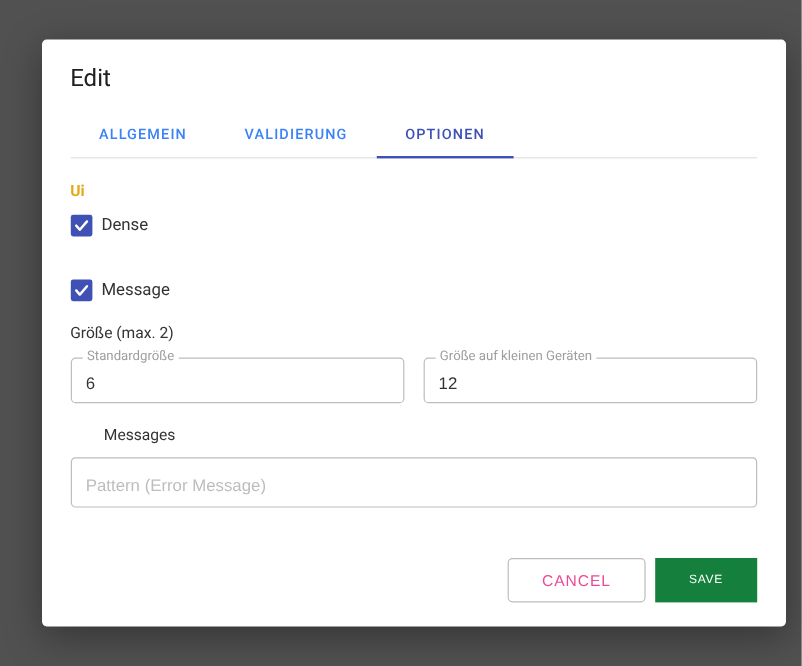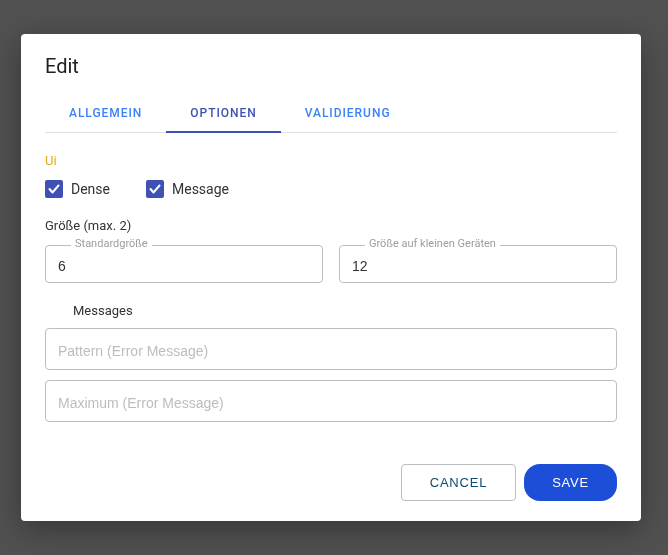--- a/index.html
+++ b/index.html
@@ -15,20 +15,21 @@
     }
 
     .backdrop {
       position: absolute;
       top: 0; left: 0;
       width: 668px;
       height: 555px;
       background: rgba(0,0,0,0.4);
       display: flex;
       align-items: center;
+      justify-content: center;
       padding-left: 21px;
     }
 
     .dialog {
       background: #fff;
       border-radius: 4px;
       width: 620px;
       box-shadow: 0 8px 32px rgba(0,0,0,0.35);
       overflow: hidden;
       position: relative;
@@ -75,28 +76,29 @@
       background: #3f51b5;
     }
 
     .dialog-body {
       padding: 20px 24px;
     }
 
     .section-label {
       font-size: 13px;
       color: #e6a817;
-      font-weight: 400;
+      font-weight: 700;
       margin-bottom: 12px;
     }
 
     .checkbox-row {
       display: flex;
       gap: 36px;
       margin-bottom: 20px;
+      flex-direction: column;
     }
 
     .checkbox-item {
       display: flex;
       align-items: center;
       gap: 8px;
       font-size: 14px;
       color: #333;
       cursor: pointer;
     }
@@ -141,21 +143,21 @@
       padding: 12px 12px 8px 12px;
       font-size: 14px;
       color: #333;
       outline: none;
       background: #fff;
     }
 
     .field-label {
       position: absolute;
       top: -8px;
-      left: 26px;
+      left: 10px;
       background: #fff;
       padding: 0 4px;
       font-size: 11px;
       color: #9e9e9e;
     }
 
     .messages-section {
       margin-top: 4px;
     }
 
@@ -194,54 +196,54 @@
     }
 
     .btn-cancel {
       padding: 10px 28px;
       border: 1px solid #bdbdbd;
       border-radius: 4px;
       background: #fff;
       font-size: 13px;
       font-weight: 500;
       letter-spacing: 0.06em;
-      color: #0c4a6e;
+      color: #ec4899;
       cursor: pointer;
     }
 
     .btn-save {
       padding: 10px 28px;
       border: none;
-      border-radius: 16px;
-      background: #1d4ed8;
-      font-size: 13px;
+      border-radius: 0;
+      background: #15803d;
+      font-size: 10px;
       font-weight: 500;
       letter-spacing: 0.06em;
       color: #fff;
       cursor: pointer;
     }
   </style>
 </head>
 <body>
 
 <div class="backdrop">
   <div class="dialog">
 
     <div class="dialog-header">
       <div class="dialog-title">Edit</div>
 
       <div class="tabs">
         <div class="tab">
           <span>ALLGEMEIN</span>
         </div>
+        <div class="tab">
+          <span>VALIDIERUNG</span>
+        </div>
         <div class="tab active">
           <span>OPTIONEN</span>
-        </div>
-        <div class="tab">
-          <span>VALIDIERUNG</span>
         </div>
       </div>
     </div>
 
     <div class="dialog-body">
 
       <div class="section-label">Ui</div>
 
       <div class="checkbox-row">
         <div class="checkbox-item">
@@ -274,23 +276,20 @@
           <input type="text" value="12" style="">
         </div>
       </div>
 
       <div class="messages-section">
         <div class="messages-label">Messages</div>
 
         <div class="message-input-wrap">
           <input type="text" placeholder="Pattern (Error Message)" style="">
         </div>
-        <div class="message-input-wrap">
-          <input type="text" placeholder="Maximum (Error Message)" style="">
-        </div>
       </div>
 
     </div>
 
     <div class="dialog-footer">
       <button class="btn-cancel">CANCEL</button>
       <button class="btn-save">SAVE</button>
     </div>
 
   </div>

